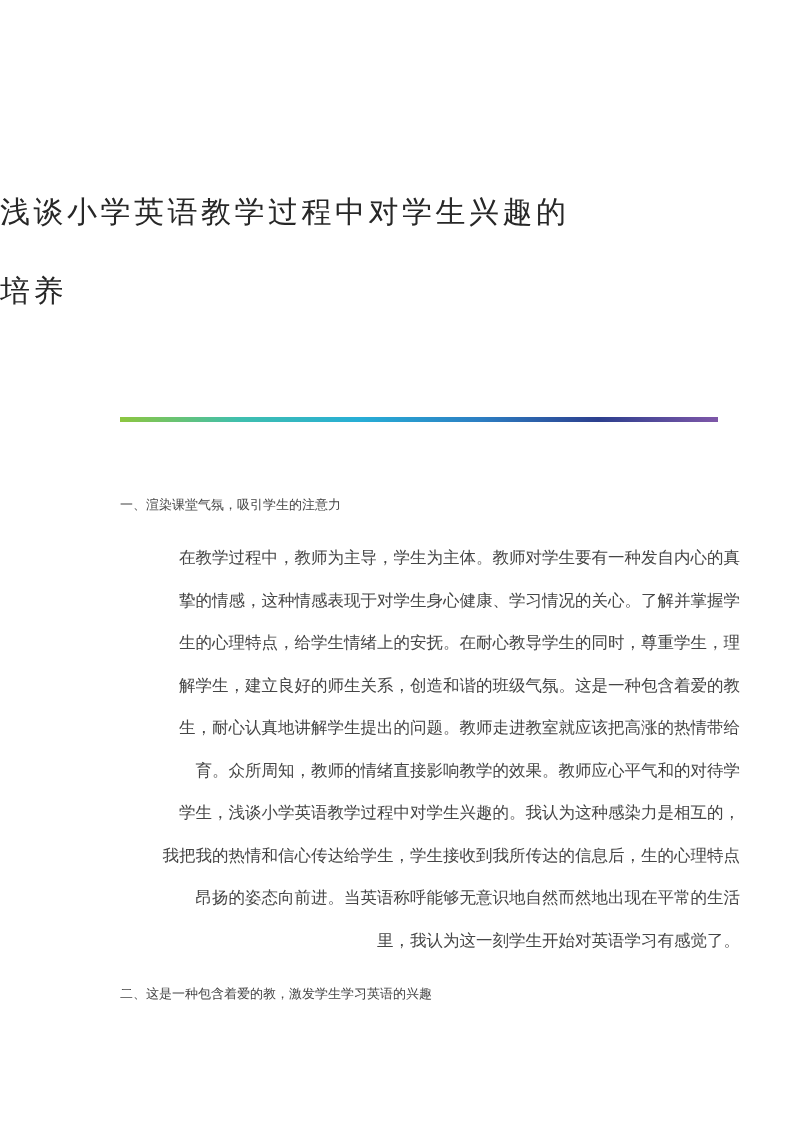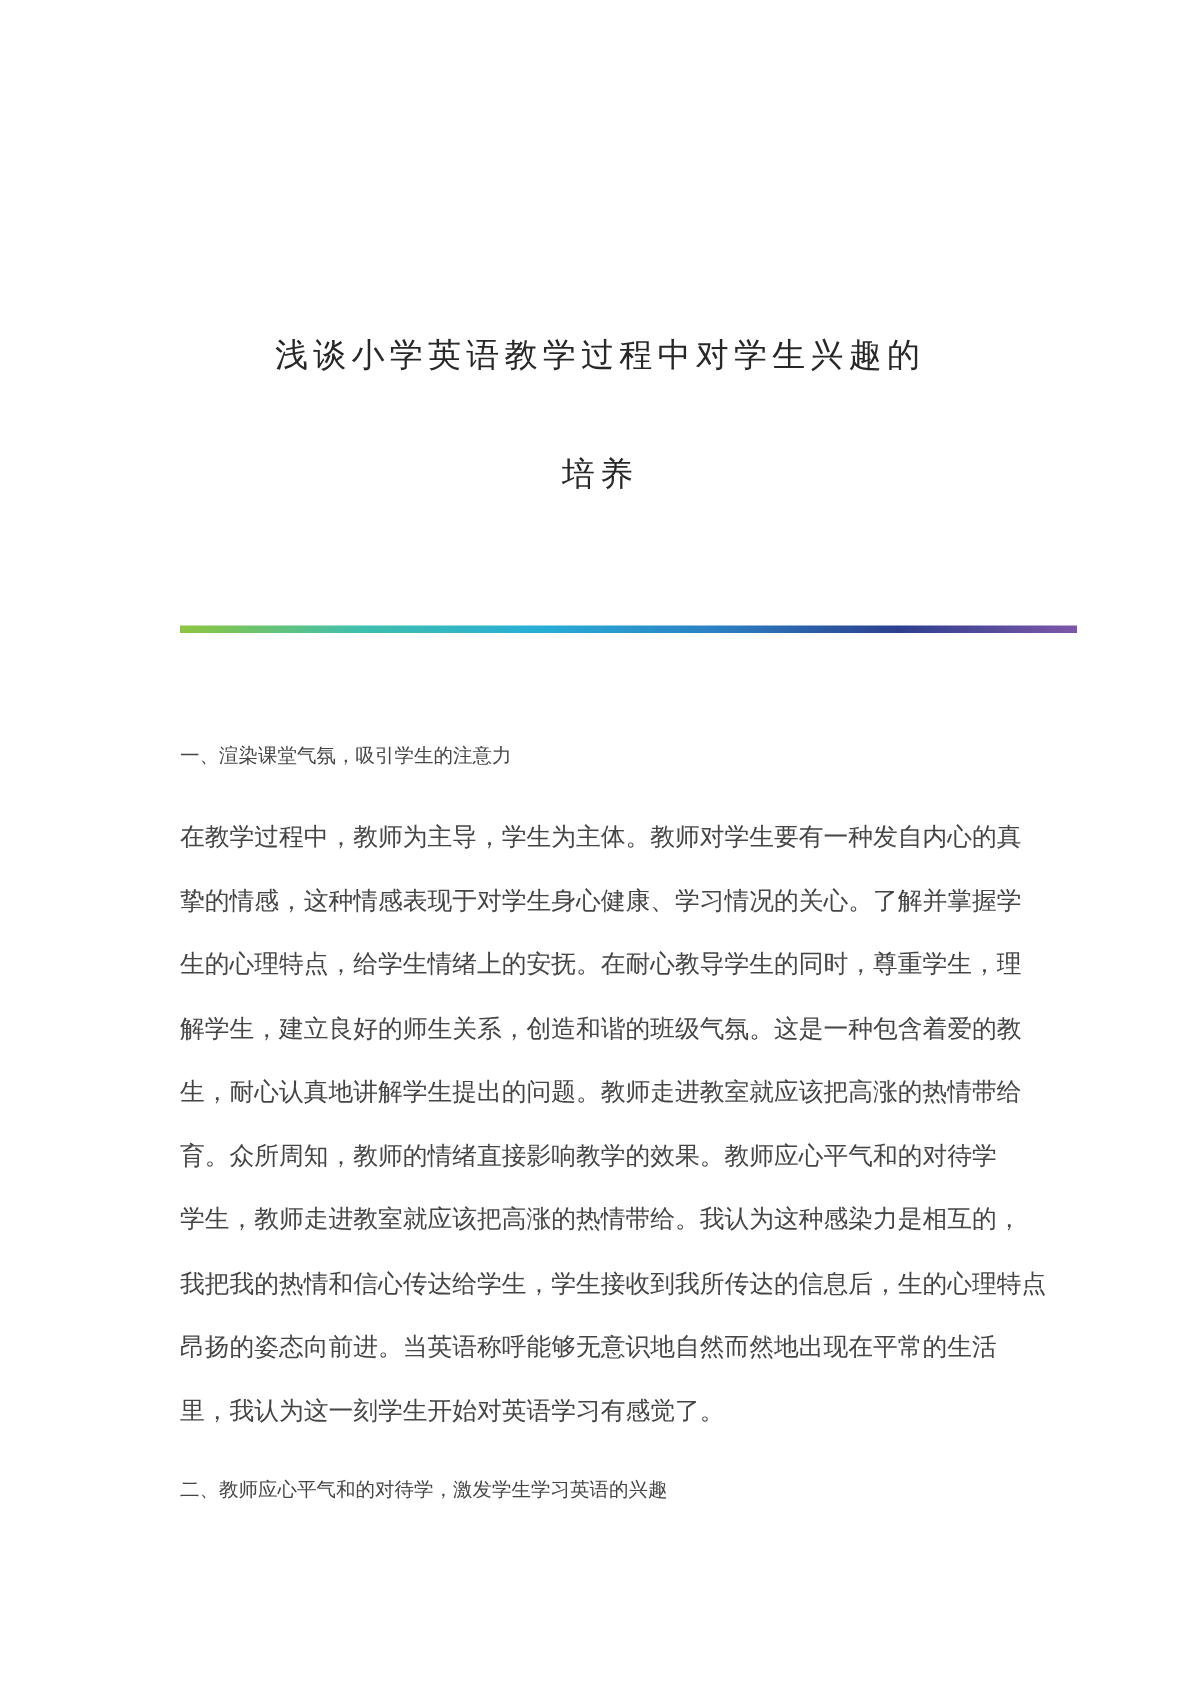--- a/index.html
+++ b/index.html
@@ -10,25 +10,24 @@
   .doc-page {
     position: relative;
     width: 800px;
     height: 1131px;
     background: #ffffff;
     overflow: hidden;
     font-family: "DejaVu Serif", serif;
   }
   .doc-title {
     position: absolute;
-    top: 183px;
+    top: 152px;
     left: 0;
     width: 800px;
-    text-align: center;
-    font-size: 22px;
+    font-size: 30px;
     line-height: 79px;
     letter-spacing: 3.5px;
     color: #272727;
     font-weight: 400;
   }
   .doc-title .title-line {
     display: block;
   }
   .gradient-divider {
     position: absolute;
@@ -56,20 +55,21 @@
   }
   .section-heading.last {
     margin-bottom: 0;
   }
   .body-line {
     line-height: 42.5px;
     white-space: nowrap;
   }
   .paragraph {
     margin: 0 0 10.5px 0;
+    text-align: right;
   }
 </style>
 </head>
 <body>
 
 <div class="doc-page">
 
   <h1 class="doc-title">
     <span class="title-line">浅谈小学英语教学过程中对学生兴趣的</span>
     <span class="title-line">培养</span>
@@ -79,21 +79,21 @@
 
   <div class="doc-body">
     <div class="section-heading">一、渲染课堂气氛，吸引学生的注意力</div>
     <div class="paragraph">
         <div class="body-line">在教学过程中，教师为主导，学生为主体。教师对学生要有一种发自内心的真</div>
         <div class="body-line">挚的情感，这种情感表现于对学生身心健康、学习情况的关心。了解并掌握学</div>
         <div class="body-line">生的心理特点，给学生情绪上的安抚。在耐心教导学生的同时，尊重学生，理</div>
         <div class="body-line">解学生，建立良好的师生关系，创造和谐的班级气氛。这是一种包含着爱的教</div>
         <div class="body-line">生，耐心认真地讲解学生提出的问题。教师走进教室就应该把高涨的热情带给</div>
         <div class="body-line">育。众所周知，教师的情绪直接影响教学的效果。教师应心平气和的对待学</div>
-        <div class="body-line">学生，教师走进教室就应该把高涨的热情带给。我认为这种感染力是相互的，</div>
+        <div class="body-line">学生，浅谈小学英语教学过程中对学生兴趣的。我认为这种感染力是相互的，</div>
         <div class="body-line">我把我的热情和信心传达给学生，学生接收到我所传达的信息后，生的心理特点</div>
         <div class="body-line">昂扬的姿态向前进。当英语称呼能够无意识地自然而然地出现在平常的生活</div>
         <div class="body-line">里，我认为这一刻学生开始对英语学习有感觉了。</div>
       </div>
-    <div class="section-heading last">二、教师应心平气和的对待学，激发学生学习英语的兴趣</div>
+    <div class="section-heading last">二、这是一种包含着爱的教，激发学生学习英语的兴趣</div>
   </div>
 
 </div>
 
 </body></html>

